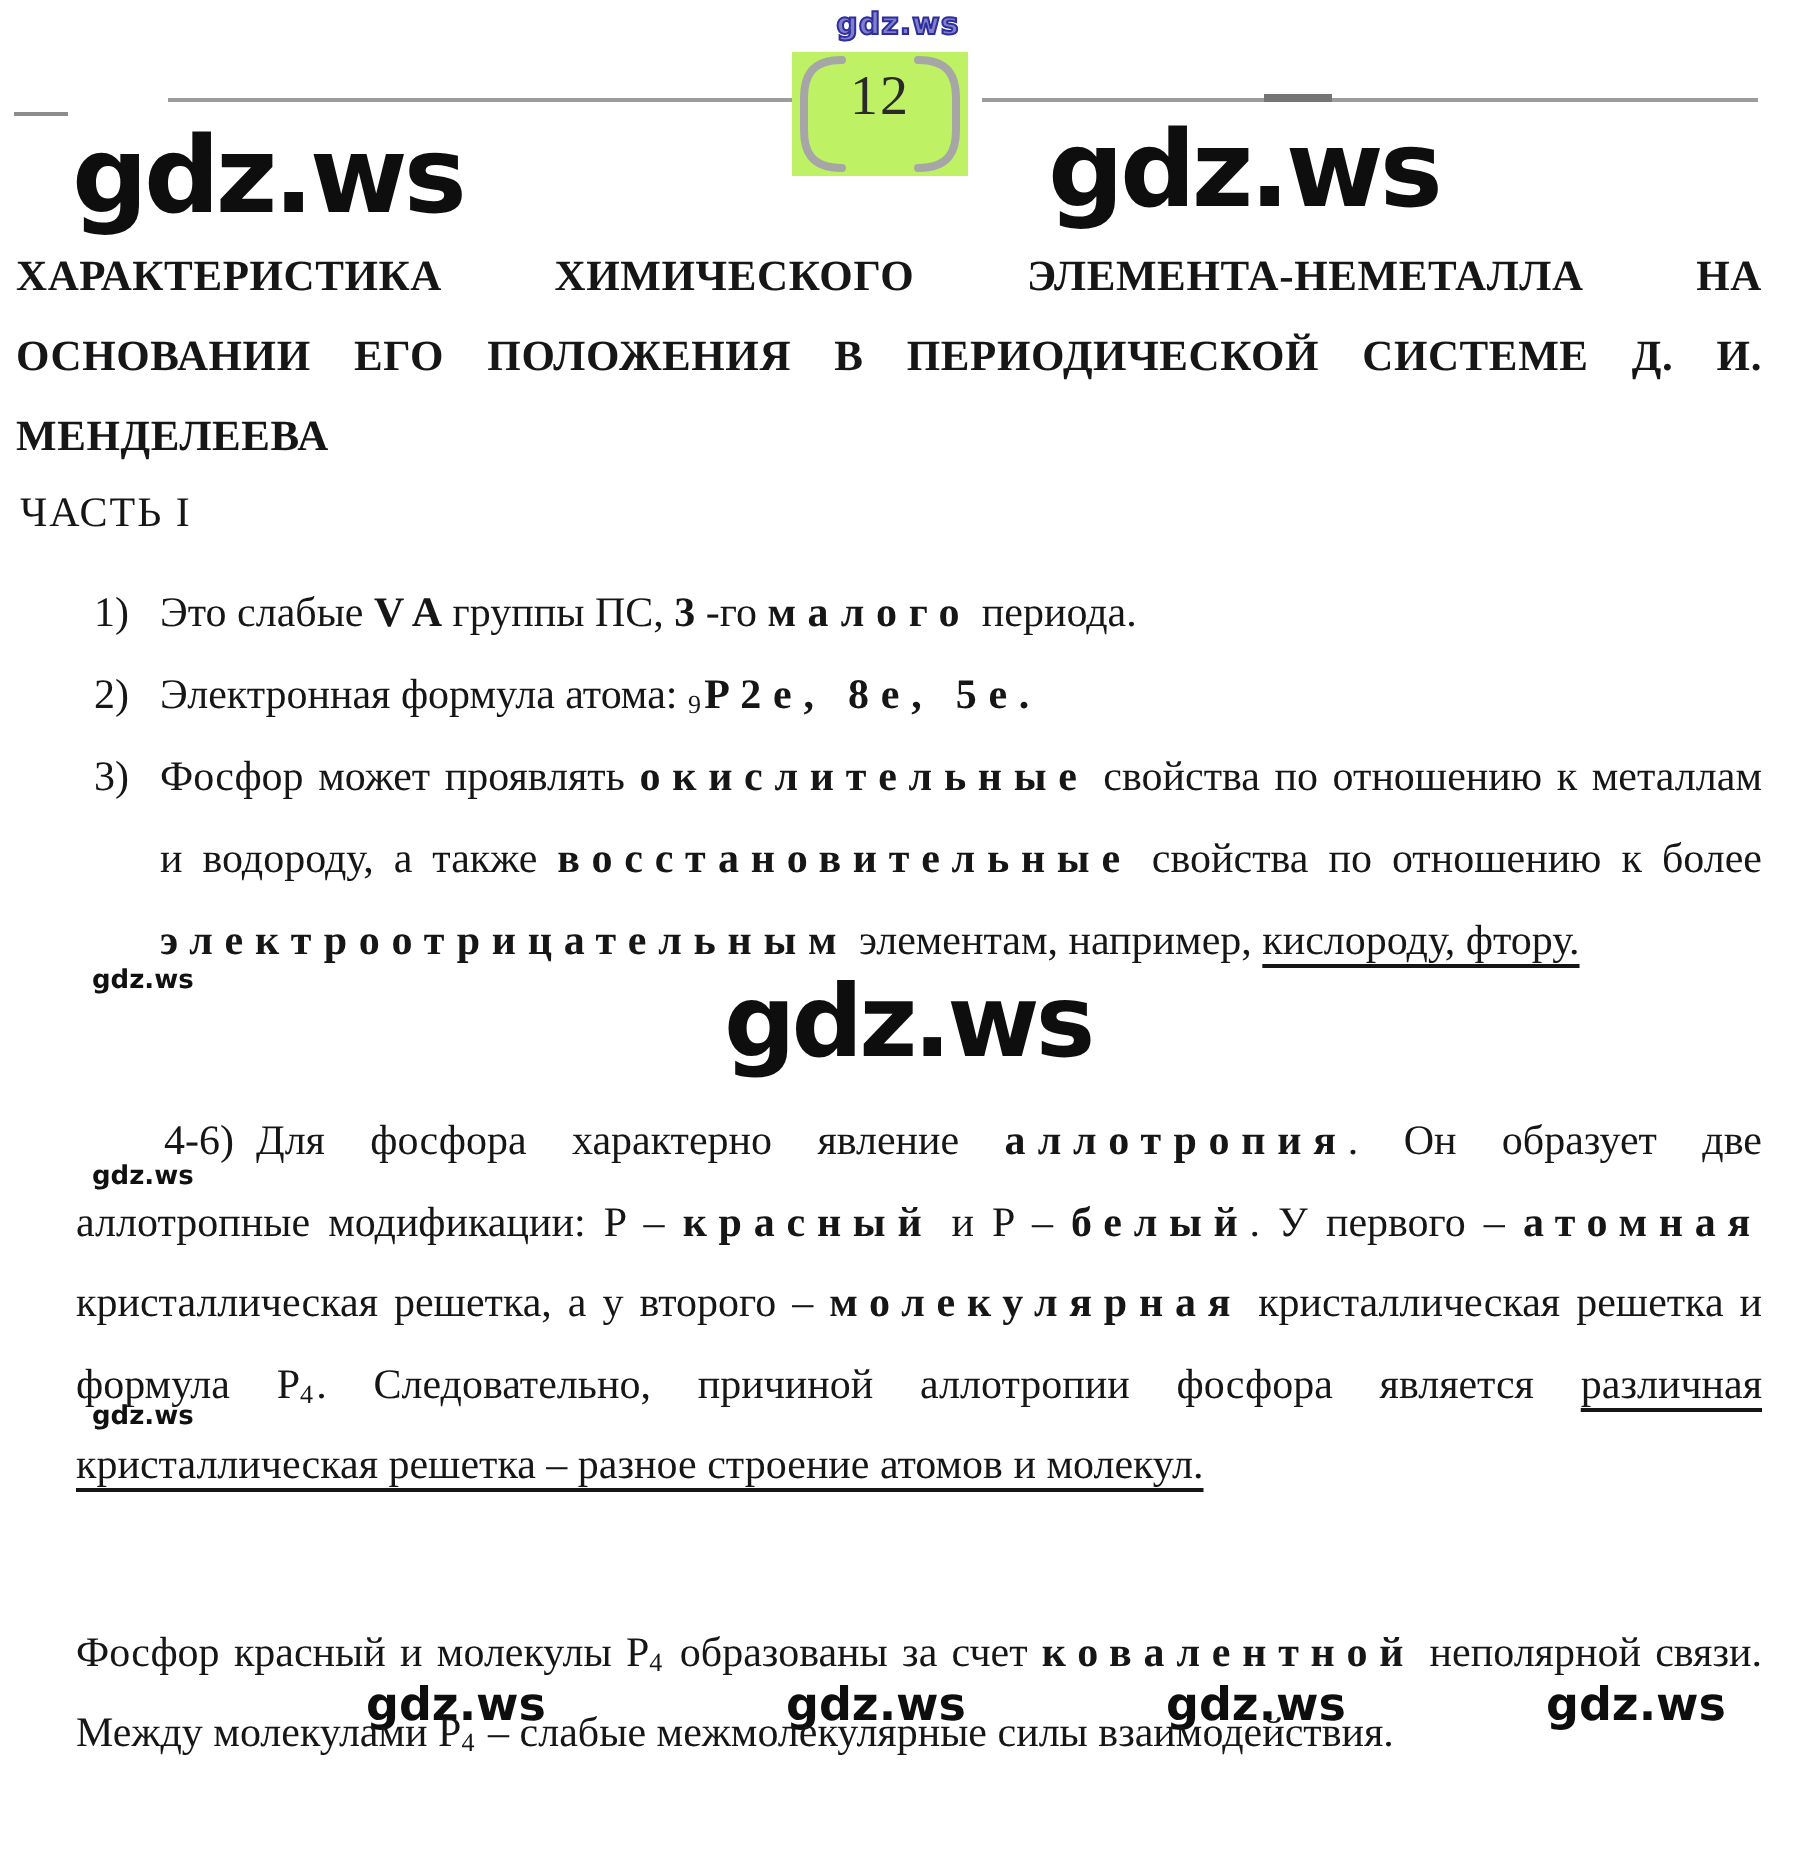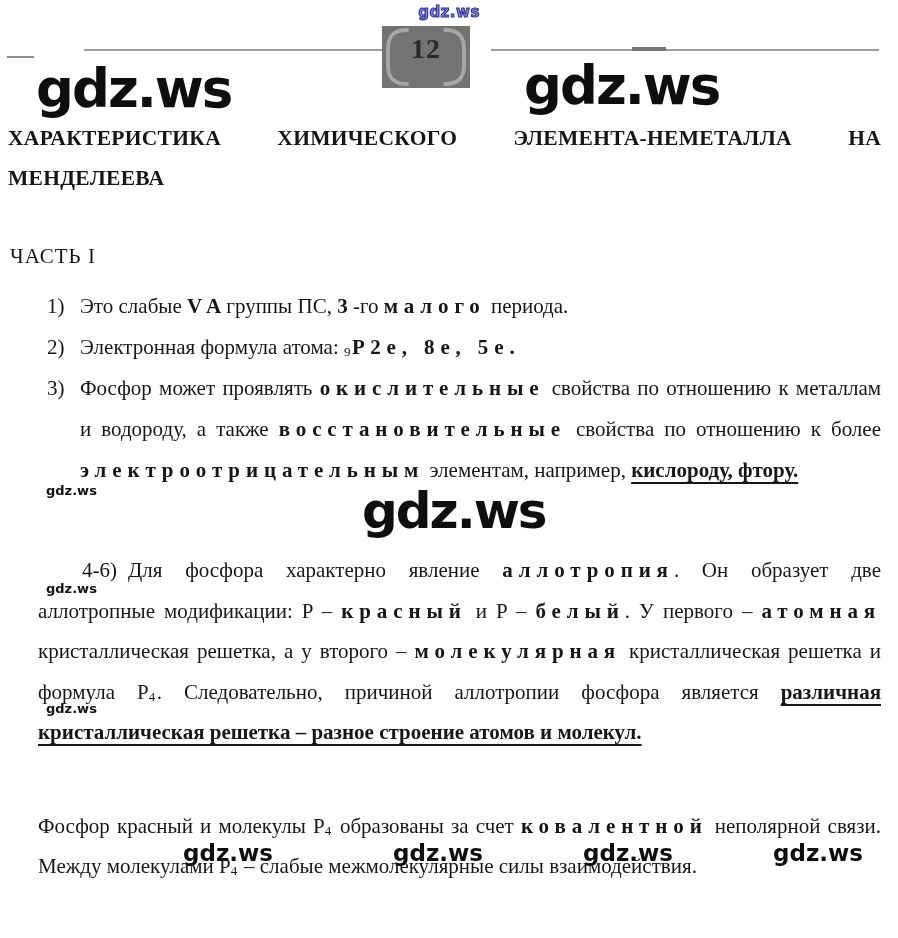--- a/index.html
+++ b/index.html
@@ -18,21 +18,21 @@
   #wm-sm-1{top:483px;} #wm-sm-2{top:581px;} #wm-sm-3{top:701px;}
   .wm-bottom{position:absolute;top:840px;font:700 23px "DejaVu Sans",sans-serif;color:#0e0e0e;}
   #wm-b1{left:183px;} #wm-b2{left:393px;} #wm-b3{left:583px;} #wm-b4{left:773px;}
 
   
   .rule{position:absolute;background:#9c9c9c;}
   #rule-a{left:7px;top:56px;width:27px;height:2px;background:#8d8d8d;}
   #rule-b{left:84px;top:49px;width:319px;height:2px;}
   #rule-c{left:491px;top:49px;width:388px;height:2px;}
   #rule-d{left:632px;top:47px;width:34px;height:4px;background:#757575;}
-  #pagenum{position:absolute;left:382px;top:26px;width:88px;height:62px;background:#737373;font-weight:bold;}
+  #pagenum{position:absolute;left:396px;top:26px;width:88px;height:62px;background:#bef264;}
   #pagenum svg{position:absolute;left:0;top:0;}
   #pagenum .num{position:absolute;left:0;right:0;top:7px;text-align:center;
                 font-size:28px;color:#2a2a2a;letter-spacing:1px;}
 
   
   #heading{position:absolute;left:8px;top:118px;width:873px;
            font-weight:700;font-size:21.5px;line-height:40px;letter-spacing:.3px;}
   .hline{text-align:justify;text-align-last:justify;}
   .hline.last{text-align-last:left;}
 
@@ -45,21 +45,21 @@
   .itext{flex:1;text-align:justify;}
   #para46{position:absolute;left:38px;top:550px;width:843px;
           font-size:21px;line-height:40.5px;text-align:justify;}
   #paralast{position:absolute;left:38px;top:806px;width:843px;
             font-size:21px;line-height:40px;text-align:justify;}
   .pmarker{padding-right:11px;margin-left:44px;}
 
   
   .b{font-weight:700;}
   .sp{letter-spacing:.28em;font-weight:700;}
-  .u{text-decoration:underline;text-decoration-thickness:2px;text-underline-offset:5px;font-weight:700;}
+  .u{text-decoration:underline;text-decoration-thickness:2px;text-underline-offset:5px;font-weight:400;}
   sub{font-size:.62em;line-height:0;vertical-align:-0.18em;letter-spacing:.12em;}
 </style>
 </head>
 <body>
 
 <div id="page">
 
   <div id="wm-top-blue">gdz.ws</div>
 
   <div id="rule-a" class="rule"></div>
@@ -83,20 +83,21 @@
   <div id="wm-sm-2" class="wm-sm">gdz.ws</div>
   <div id="wm-sm-3" class="wm-sm">gdz.ws</div>
 
   <span id="wm-b1" class="wm-bottom">gdz.ws</span>
   <span id="wm-b2" class="wm-bottom">gdz.ws</span>
   <span id="wm-b3" class="wm-bottom">gdz.ws</span>
   <span id="wm-b4" class="wm-bottom">gdz.ws</span>
 
   <div id="heading">
     <div class="hline">ХАРАКТЕРИСТИКА ХИМИЧЕСКОГО ЭЛЕМЕНТА-НЕМЕТАЛЛА НА</div>
+    <div class="hline">ОСНОВАНИИ ЕГО ПОЛОЖЕНИЯ В ПЕРИОДИЧЕСКОЙ СИСТЕМЕ Д. И.</div>
     <div class="hline last">МЕНДЕЛЕЕВА</div>
   </div>
 
   <div id="part">ЧАСТЬ I</div>
 
   <div id="items">
     <div class="item">
       <span class="imarker">1)</span>
       <div class="itext"><span>Это слабые </span><span class="b">V A</span><span> группы ПС, </span><span class="b">3</span><span> -го </span><span class="b sp">малого</span><span> периода.</span></div>
     </div>

